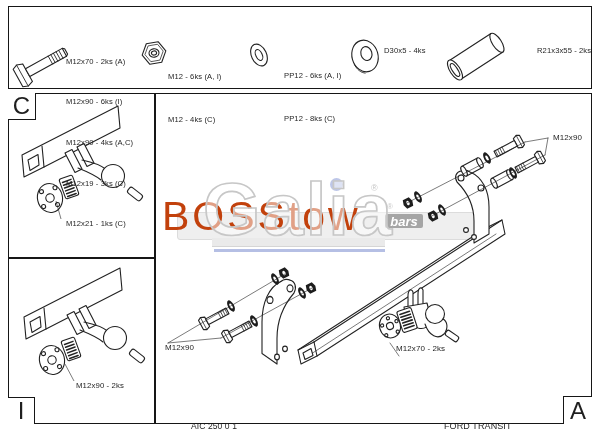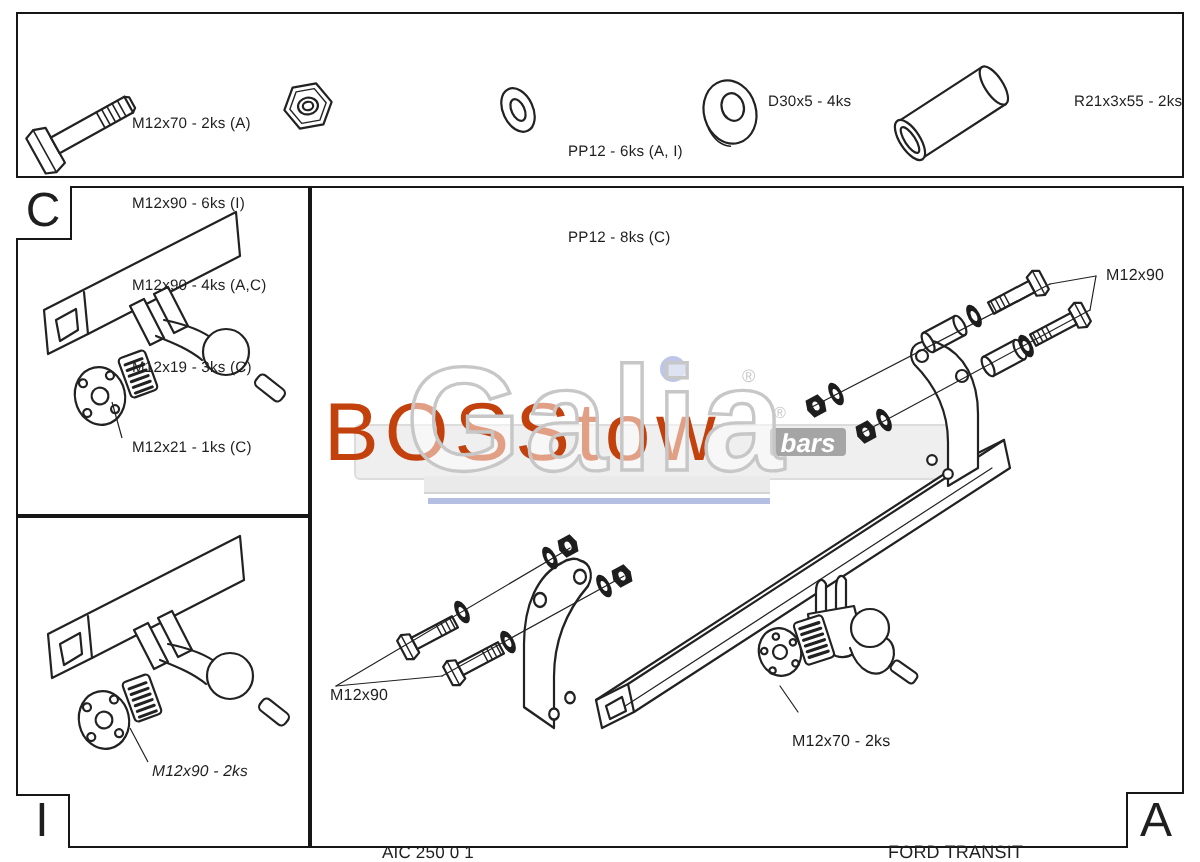--- a/index.html
+++ b/index.html
@@ -2,21 +2,21 @@
 <html><head>
 <meta charset="utf-8">
 <style>
   html,body{margin:0;padding:0;background:#fff;}
   .page{position:relative;width:600px;height:431px;background:#ffffff;
         font-family:"Liberation Sans",sans-serif;overflow:hidden;}
   .box{position:absolute;border:1.5px solid #161616;box-sizing:border-box;background:transparent;z-index:2;}
   .corner{position:absolute;display:flex;align-items:center;justify-content:center;
           color:#1f1f1f;box-sizing:border-box;z-index:5;background:#fff;}
   .lbl{position:absolute;color:#1f1f1f;white-space:pre;z-index:6;line-height:1;letter-spacing:0.1px;}
-  .s76{font-size:7.6px;} .s78{font-size:7.8px;font-style:italic;} .s8{font-size:8px;} .s85{font-size:8.5px;} .s9{font-size:9px;}
+  .s76{font-size:7.6px;} .s78{font-size:7.8px;} .s8{font-size:8px;} .s85{font-size:8.5px;} .s9{font-size:9px;}
   .lines76 div{font-size:7.6px;line-height:8.7px;}
   .lines76b div{font-size:7.6px;line-height:10.9px;}
   .lines76c div{font-size:7.6px;line-height:11.4px;}
   .lines78 div{font-size:7.8px;line-height:10.4px;}
   svg.draw{position:absolute;z-index:4;overflow:visible;}
   .wm{position:absolute;z-index:1;}
   .wm-banner{left:177px;top:212px;width:296px;height:26px;background:#efefef;
              border:1px solid #dcdcdc;border-radius:3px;}
   .wm-brand{left:162px;top:193px;font-size:41px;font-weight:normal;color:#c2410c;
             letter-spacing:3px;line-height:1.15;z-index:2;}
@@ -87,20 +87,24 @@
     </g>
   </svg>
 
   <div class="lbl lines76" style="left:66px;top:25.5px;">
     <div>M12x70 - 2ks (A)</div>
     <div>M12x90 - 6ks (I)</div>
     <div>M12x90 - 4ks (A,C)</div>
     <div>M12x19 - 3ks (C)</div>
     <div>M12x21 - 1ks (C)</div>
   </div>
+  <div class="lbl lines76b" style="left:168px;top:40px;">
+    <div>M12 - 6ks (A, I)</div>
+    <div>M12 - 4ks (C)</div>
+  </div>
   <div class="lbl lines76c" style="left:284px;top:38px;">
     <div>PP12 - 6ks (A, I)</div>
     <div>PP12 - 8ks (C)</div>
   </div>
   <div class="lbl s76" style="left:384px;top:47px;">D30x5 - 4ks</div>
   <div class="lbl s76" style="left:537px;top:47px;">R21x3x55 - 2ks</div>
 
   <div class="corner" style="left:8px;top:93px;width:28px;height:27px;border-right:1.4px solid #161616;border-bottom:1.4px solid #161616;font-size:24px;">C</div>
   <svg class="draw" style="left:8px;top:93px;" width="147" height="165" viewBox="0 0 147 165">
     <g id="towdraw" stroke="#222" stroke-width="1.1" fill="none" stroke-linejoin="round" stroke-linecap="round">
@@ -237,18 +241,18 @@
         <line x1="13" y1="250" x2="130" y2="181"></line>
         <line x1="13" y1="250" x2="66" y2="245"></line>
         <line x1="66" y1="245" x2="157" y2="195"></line>
         <line x1="244" y1="263" x2="235" y2="250"></line>
       </g>
     </g>
   </svg>
 
   <div class="lbl s8" style="left:553px;top:134px;">M12x90</div>
   <div class="lbl s8" style="left:165px;top:344px;">M12x90</div>
-  <div class="lbl s8" style="left:396px;top:367px;">M12x70 - 2ks</div>
+  <div class="lbl s8" style="left:396px;top:345px;">M12x70 - 2ks</div>
   <div class="lbl s85" style="left:162px;top:422px;margin-left:29px;">AIC 250 0 1</div>
   <div class="lbl s9" style="left:444px;top:400px;margin-top:22px;">FORD TRANSIT</div>
   <div class="corner" style="left:563px;top:396px;width:29px;height:28px;border-left:1.4px solid #161616;border-top:1.4px solid #161616;font-size:24px;">A</div>
 
 </div>
 
 </body></html>

